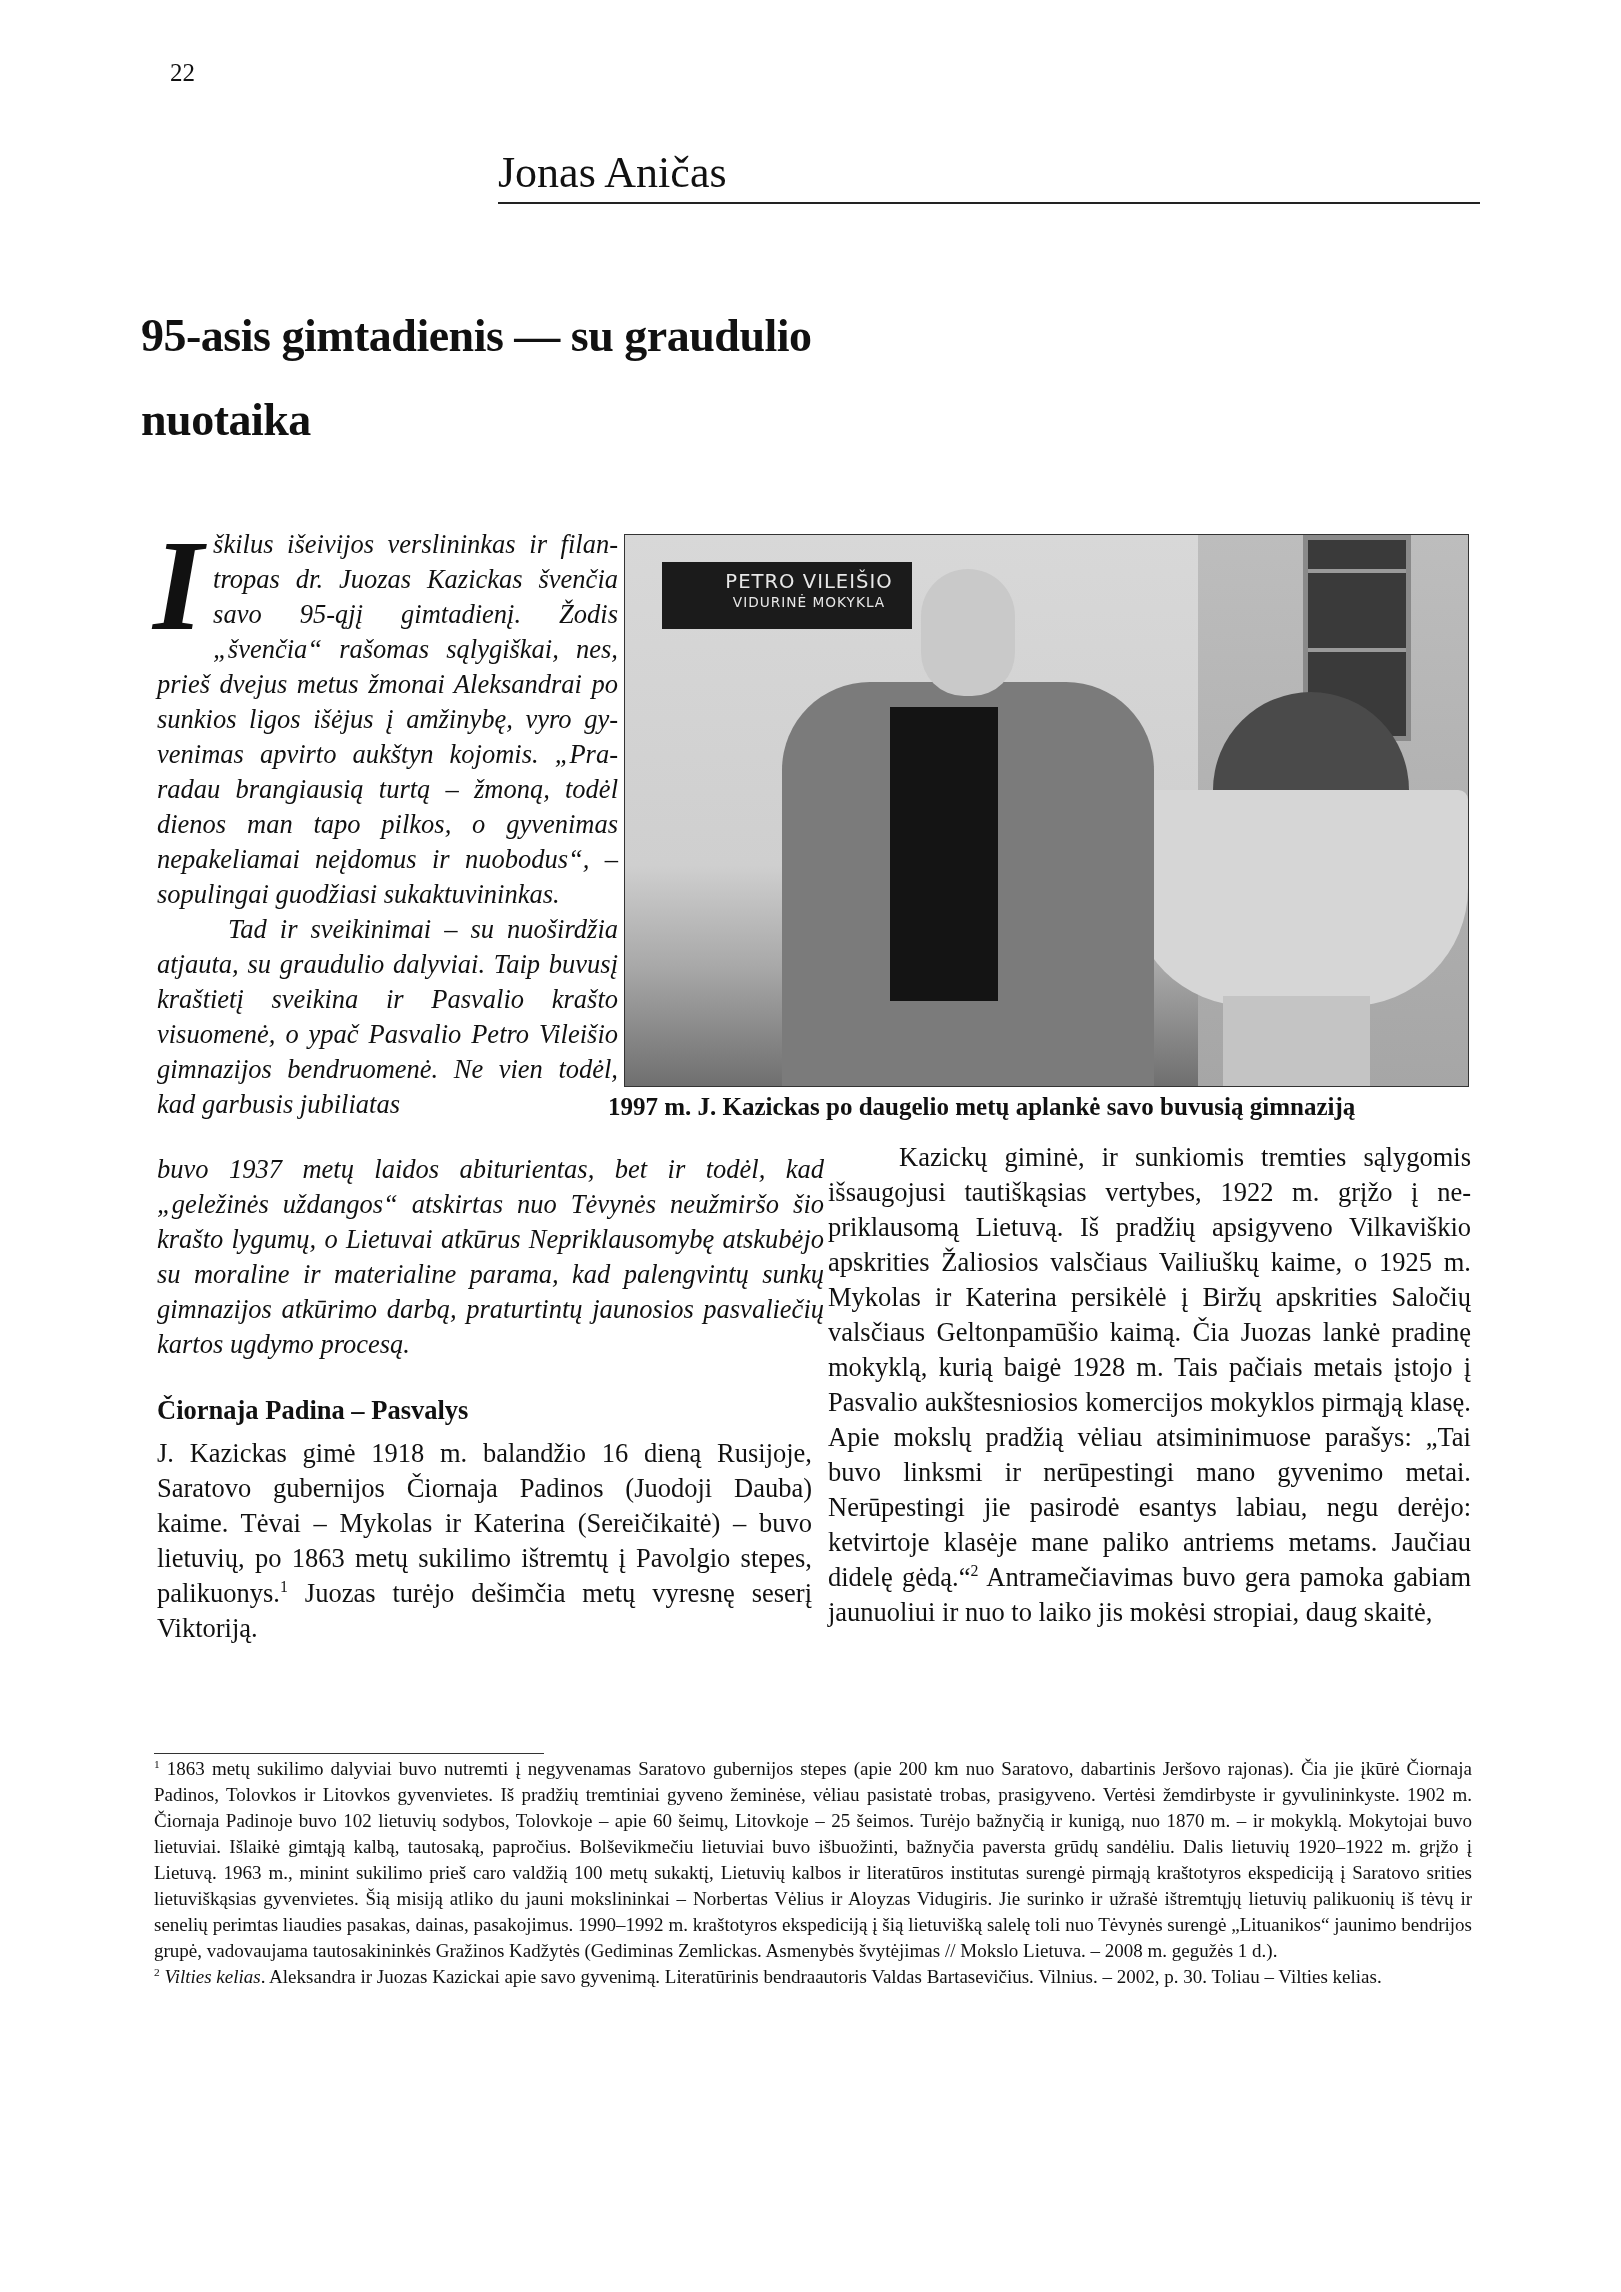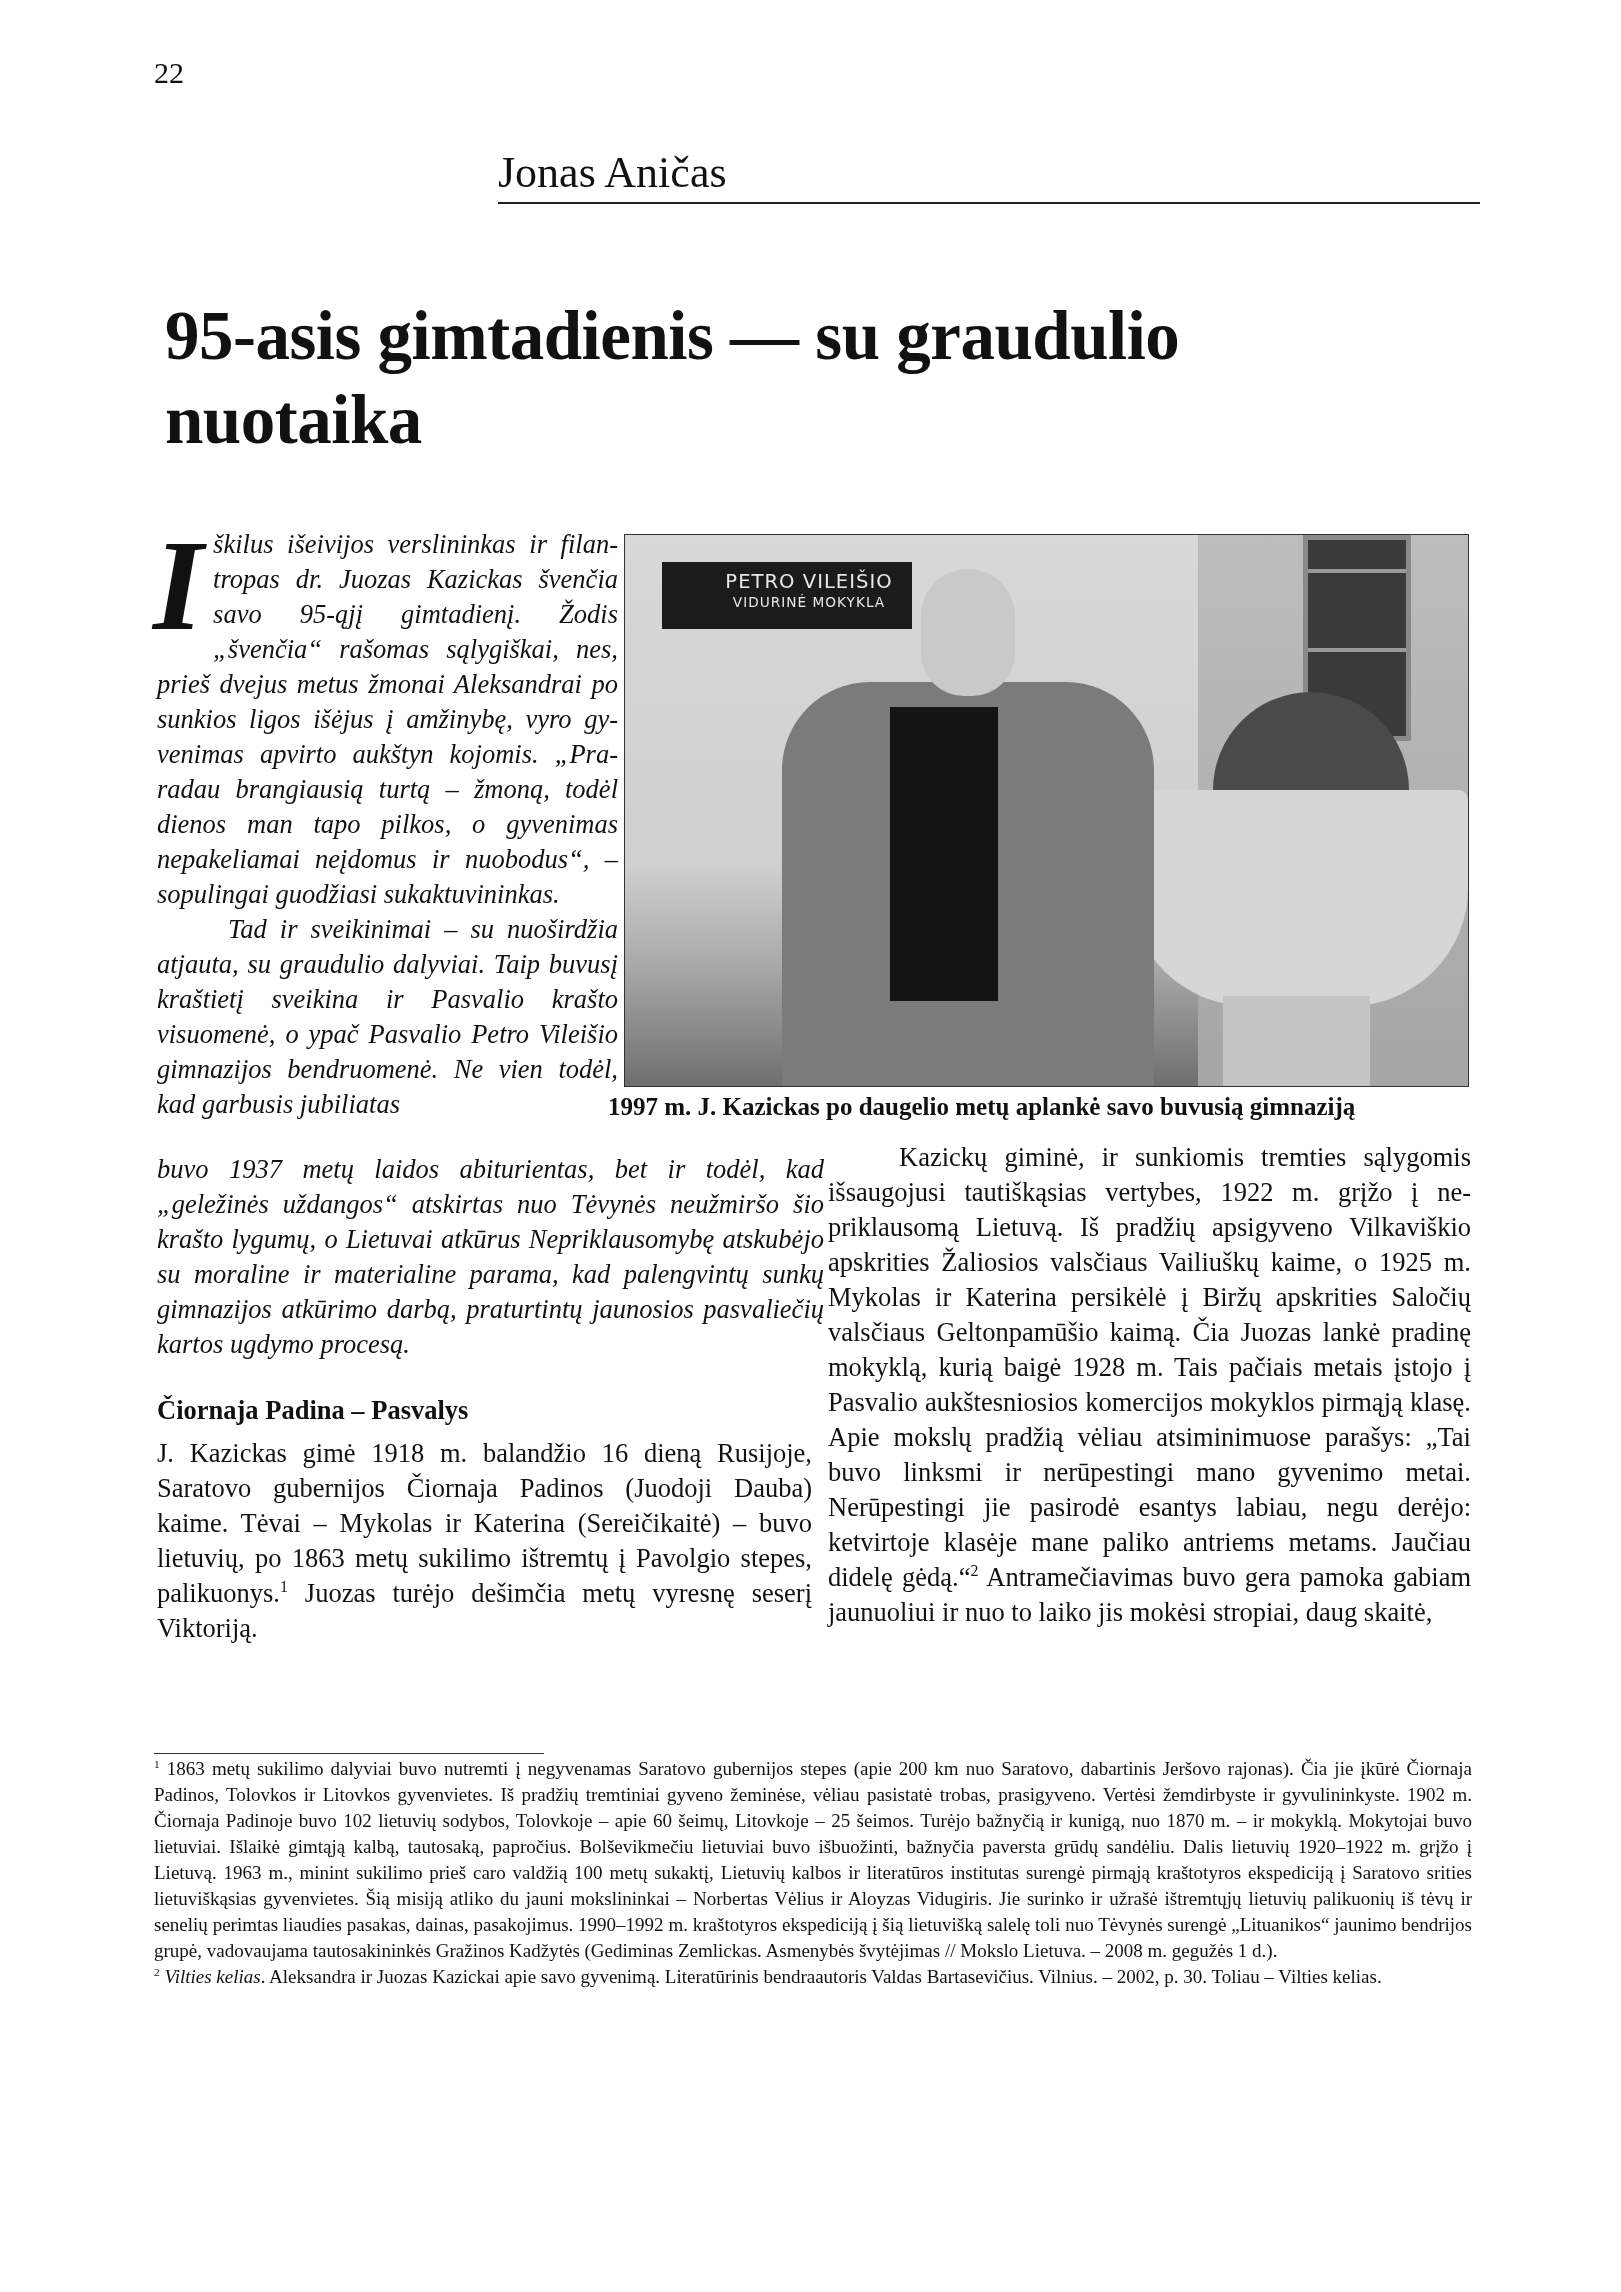--- a/index.html
+++ b/index.html
@@ -1,22 +1,22 @@
 <!DOCTYPE html>
 <html><head>
 <meta charset="utf-8">
 <style>
   html, body { margin: 0; padding: 0; background: #ffffff; }
   body { width: 1621px; height: 2293px; position: relative; overflow: hidden;
          font-family: "Liberation Serif", "DejaVu Serif", serif; color: #111; }
   .abs { position: absolute; }
-  .page-number { left: 154px; top: 57px; font-size: 30px; line-height: 31px; }
+  .page-number { left: 170px; top: 57px; font-size: 25px; line-height: 31px; }
   .author { left: 498px; top: 145px; font-size: 44px; line-height: 55px; font-weight: normal; }
   .header-rule { left: 498px; top: 202px; width: 982px; height: 2px; background: #222; }
-  .title { left: 165px; top: 294px; width: 1274px; font-size: 69px; line-height: 84px;
+  .title { left: 141px; top: 294px; width: 1274px; font-size: 46px; line-height: 84px;
            font-weight: bold; margin: 0; letter-spacing: -0.5px; }
 
   .col-text { font-size: 26.5px; line-height: 35px; text-align: justify; hyphens: manual; }
   .col-text p { margin: 0; }
   .italic { font-style: italic; }
 
   .intro { left: 157px; top: 527px; width: 461px; }
   .intro-wide { left: 157px; top: 1152px; width: 667px; }
   .dropcap { float: left; font-size: 129px; line-height: 98px; font-weight: bold; font-style: italic;
              margin: 9.8px 9.8px 0 -3.9px; padding: 0; }

